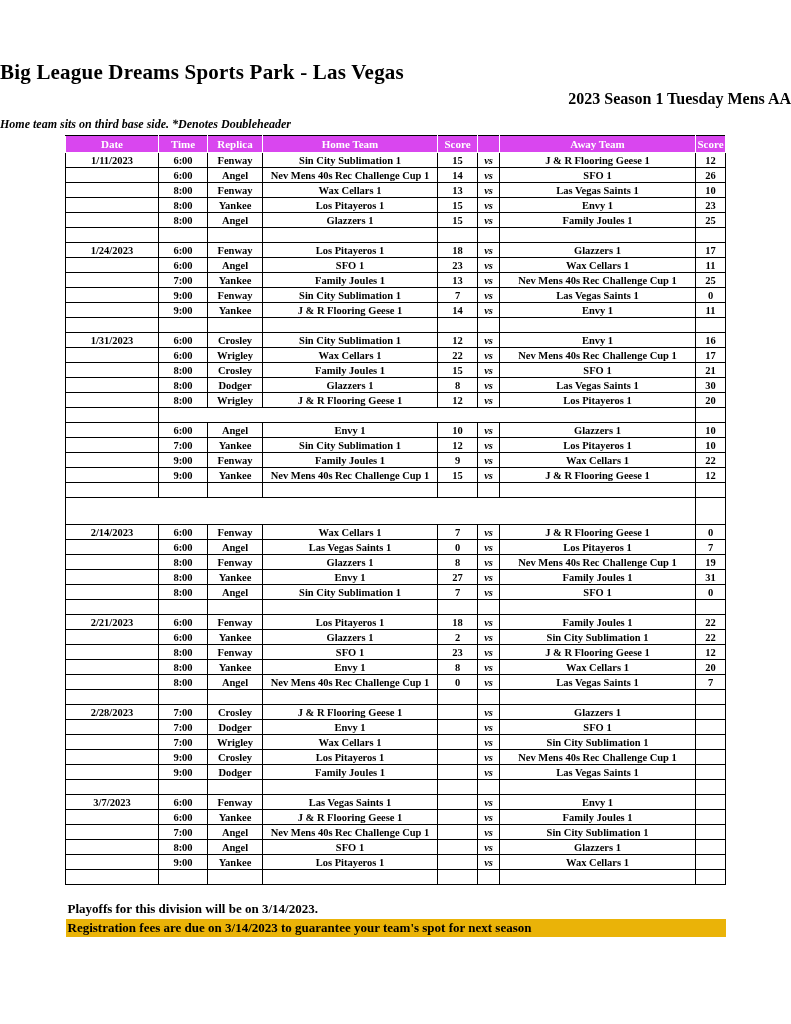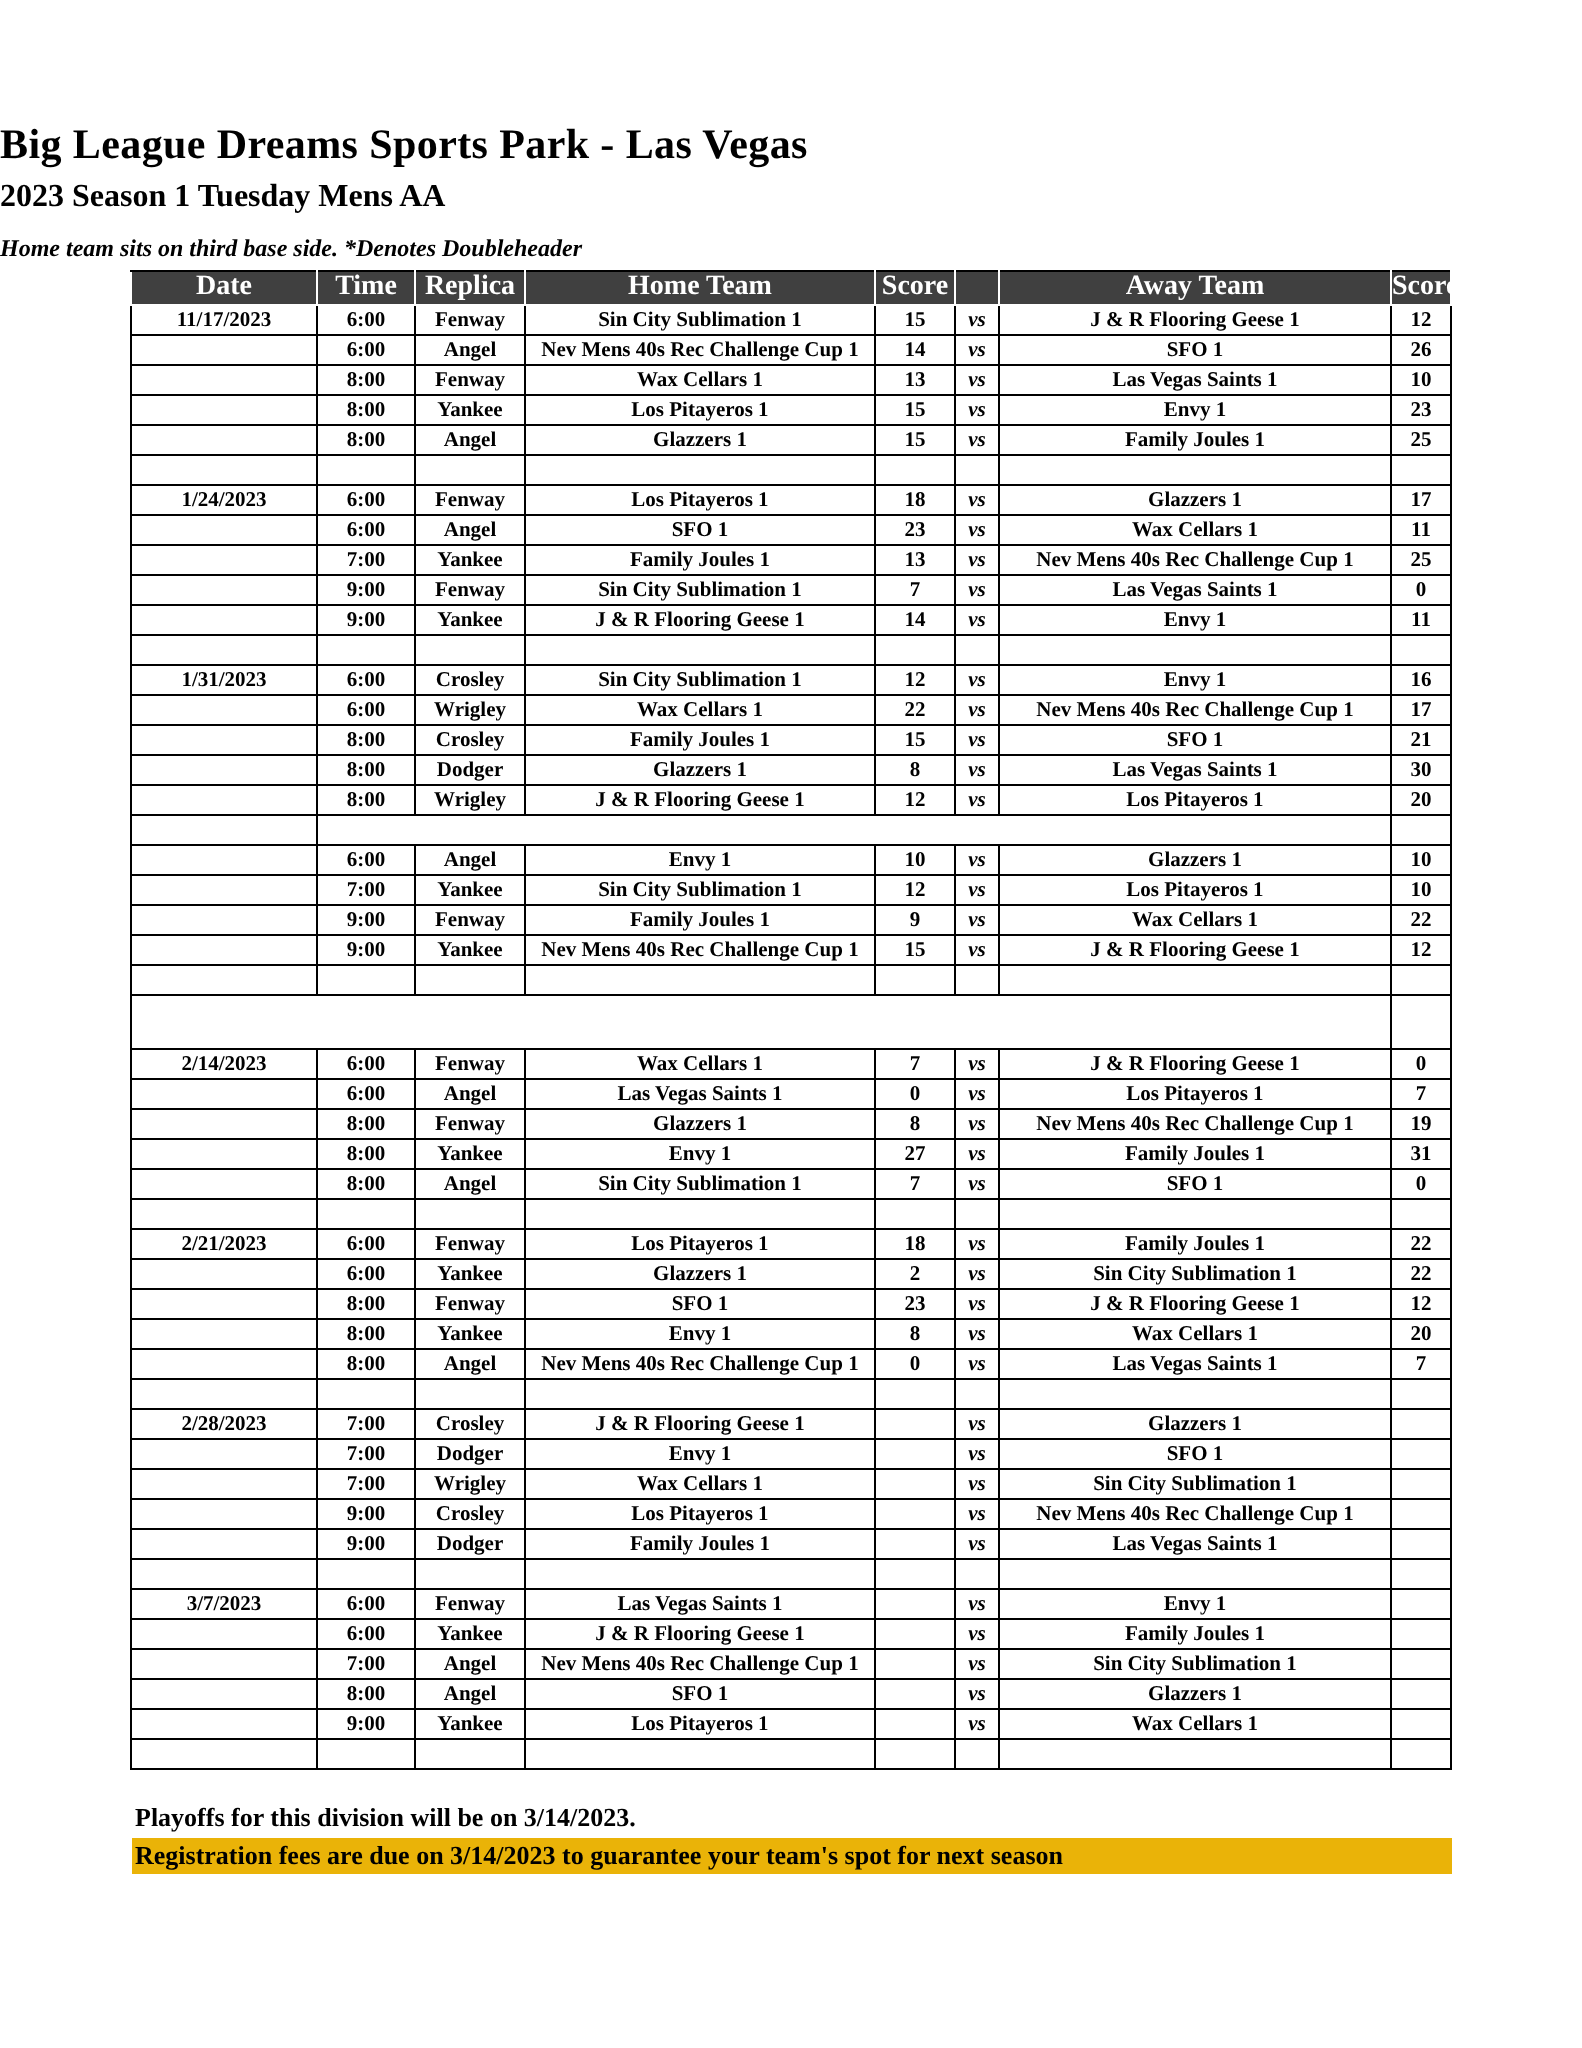--- a/index.html
+++ b/index.html
@@ -3,30 +3,30 @@
 <meta charset="utf-8">
 <style>
   html,body { margin:0; padding:0; }
   body {
     width:791px; height:1024px;
     background:#ffffff; color:#000000;
     font-family:"Liberation Serif", serif;
   }
   .page { padding-top:60px; }
   .title { font-size:21px; font-weight:bold; text-align:left; margin:0 0 5px 0; letter-spacing:0.2px; }
-  .subtitle { font-size:16px; font-weight:bold; text-align:left; margin:0 0 9px 0; }
+  .subtitle { font-size:16px; font-weight:bold; text-align:right; margin:0 0 9px 0; }
   .note { font-size:12px; font-weight:bold; font-style:italic; margin:0 0 3px 0; }
 
   table.sched {
     width:660px; margin:0 auto;
     border-collapse:collapse; table-layout:fixed;
   }
   table.sched th {
-    background:#404040; color:#ffffff;
-    font-size:14px; font-weight:bold;
+    background:#d946ef; color:#ffffff;
+    font-size:11px; font-weight:bold;
     height:16px; padding:0;
     border:1px solid #ffffff; border-top:1px solid #000000;
     white-space:nowrap; overflow:hidden;
   }
   table.sched td {
     font-size:10.5px; font-weight:bold; text-align:center;
     height:14px; line-height:13px; padding:0;
     border:1px solid #000000;
     white-space:nowrap; overflow:hidden;
     background:#ffffff;
@@ -68,21 +68,21 @@
           <th>Replica</th>
           <th>Home Team</th>
           <th>Score</th>
           <th></th>
           <th>Away Team</th>
           <th>Score</th>
         </tr>
     </thead>
     <tbody id="sched-body">
         <tr>
-          <td>11/17/2023</td>
+          <td>1/11/2023</td>
           <td>6:00</td>
           <td>Fenway</td>
           <td class="team hl">Sin City Sublimation 1</td>
           <td class="hl">15</td>
           <td class="vs">vs</td>
           <td class="team">J &amp; R Flooring Geese 1</td>
           <td>12</td>
         </tr>
         <tr>
           <td></td>

